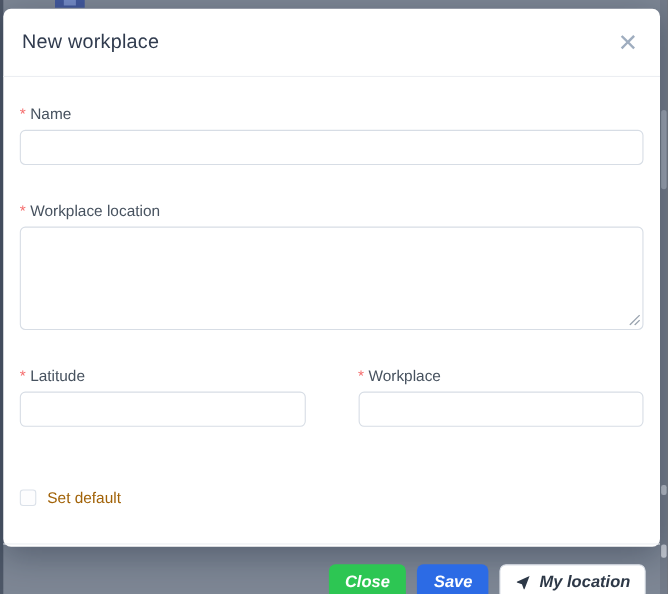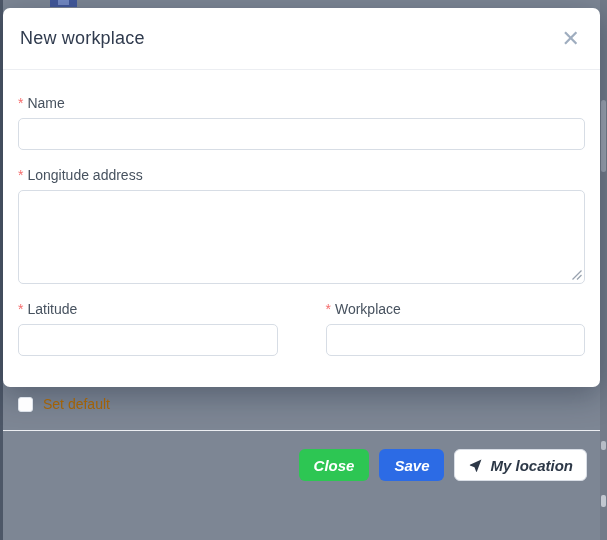--- a/index.html
+++ b/index.html
@@ -9,30 +9,30 @@
   
   .bg-fragment{position:absolute;left:50px;top:0;width:27px;height:7px;background:#42589b;}
   .bg-fragment .inner{position:absolute;left:8px;top:0;width:11px;height:5px;background:#7389c4;}
   .bg-scroll-track{position:absolute;right:0;top:0;width:7px;height:540px;background:#737b89;}
   .bg-scroll-thumb{position:absolute;right:1px;top:100px;width:5px;height:72px;background:#9ba3b0;border-radius:3px;}
   .bg-mark-a{position:absolute;right:1px;top:441px;width:5px;height:9px;background:#b6bcc6;border-radius:2px;}
   .bg-mark-b{position:absolute;right:1px;top:495px;width:5px;height:12px;background:#c2c7d0;border-radius:2px;}
   .bg-left-strip{position:absolute;left:0;top:0;width:3px;height:540px;background:#4d5767;}
 
   
-  .modal{position:absolute;left:3px;top:8px;width:597px;height:379px;background:#ffffff;
+  .modal{position:absolute;left:3px;top:8px;width:597px;height:489px;background:#ffffff;
          border-radius:7px;box-shadow:0 8px 30px rgba(15,25,45,.35);display:flex;flex-direction:column;}
   .modal-header{height:62px;flex:0 0 62px;padding:0 20px 0 17px;display:flex;align-items:center;
                 justify-content:space-between;border-bottom:1px solid #eceef2;}
   .modal-title{font-size:18px;font-weight:500;color:#303b4e;letter-spacing:.2px;}
   .close-btn{border:none;background:none;padding:0;line-height:1;cursor:pointer;
              font-size:22px;color:#9fadbf;font-weight:400;}
 
   .modal-body{flex:1 1 auto;padding:26px 15px 0 15px;}
-  .field{margin-bottom:18px;}
+  .field{margin-bottom:34px;}
   .field-label{display:block;font-size:14px;line-height:14px;color:#47525f;margin-bottom:8px;}
   .req{color:#f56c6c;margin-right:4px;}
   .text-input{display:block;width:100%;height:32px;border:1px solid #d7dde5;border-radius:5px;
               background:#fff;outline:none;padding:0 10px;font-size:14px;color:#303b4e;}
   .textarea-wrap{position:relative;}
   textarea.text-input{height:94px;resize:none;padding:6px 10px;}
   .resize-handle{position:absolute;right:3px;bottom:4px;width:10px;height:10px;pointer-events:none;}
 
   .row2{display:flex;gap:48px;}
   .col{flex:1 1 0;min-width:0;}
@@ -73,21 +73,21 @@
     </div>
 
     <div class="modal-body">
 
       <div class="field">
         <label class="field-label"><span class="req">*</span><span>Name</span></label>
         <input class="text-input" type="text" value="" style="">
       </div>
 
       <div class="field">
-        <label class="field-label"><span class="req">*</span><span>Longitude address</span></label>
+        <label class="field-label"><span class="req">*</span><span>Workplace location</span></label>
         <div class="textarea-wrap">
           <textarea class="text-input" value="" style=""></textarea>
           <svg class="resize-handle" viewBox="0 0 10 10">
             <line x1="9.5" y1="0.5" x2="0.5" y2="9.5" stroke="#98a2ae" stroke-width="1.2"></line>
             <line x1="9.5" y1="5" x2="5" y2="9.5" stroke="#98a2ae" stroke-width="1.2"></line>
           </svg>
         </div>
       </div>
 
       <div class="row2 field">

